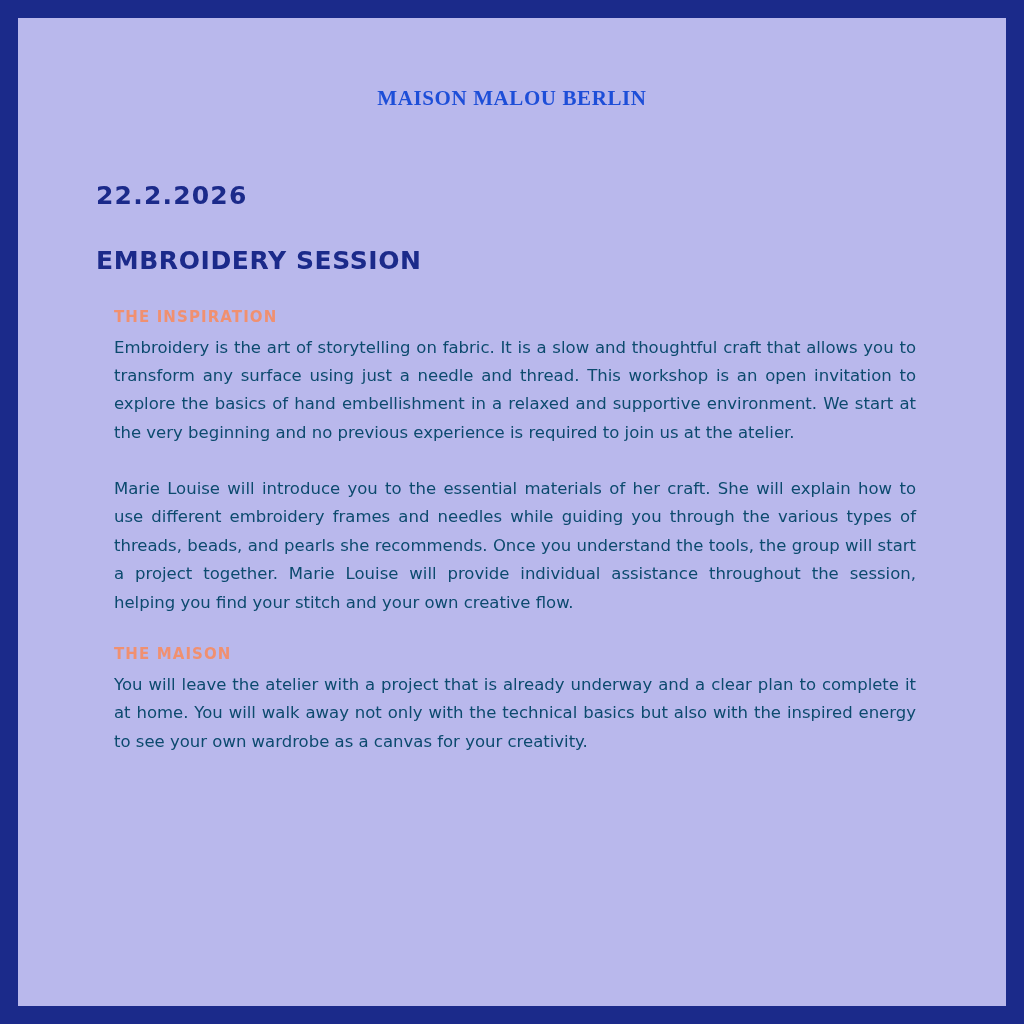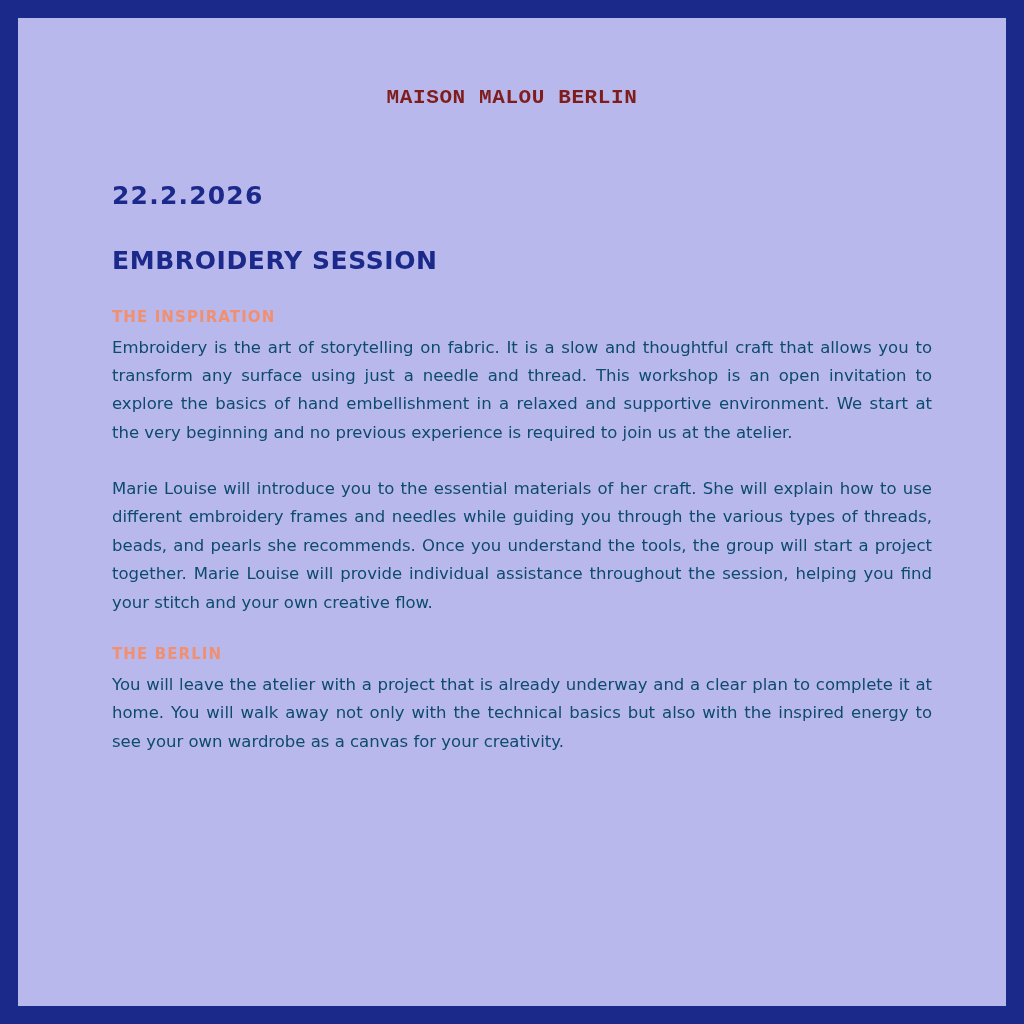--- a/index.html
+++ b/index.html
@@ -21,29 +21,29 @@
     height: 988px;
     background: #b9b8ec;
     box-sizing: border-box;
   }
   .brand {
     position: absolute;
     top: 68px;
     left: 0;
     width: 100%;
     text-align: center;
-    font-family: Liberation Mono, monospace;
+    font-family: Liberation Serif, serif;
     font-weight: bold;
     font-size: 21px;
     letter-spacing: 0.6px;
-    color: #7f1d1d;
+    color: #1d4ed8;
   }
   .content {
     position: absolute;
-    left: 94px;
+    left: 78px;
     top: 160px;
     width: 820px;
   }
   .date {
     font-family: "DejaVu Sans", sans-serif;
     font-weight: bold;
     font-size: 25px;
     letter-spacing: 1.2px;
     color: #1b2a8a;
     line-height: 1.45;
@@ -53,20 +53,21 @@
     font-weight: bold;
     font-size: 25px;
     letter-spacing: 0.6px;
     color: #1b2a8a;
     line-height: 1.45;
     margin-bottom: 28px;
     margin-top: 29px;
   }
   .section {
     margin-bottom: 28px;
+    margin-left: 18px;
   }
   .section-heading {
     font-family: "DejaVu Sans", sans-serif;
     font-weight: bold;
     font-size: 15px;
     letter-spacing: 1.1px;
     color: #f09070;
     margin-bottom: 8px;
   }
   .section-body {
@@ -93,18 +94,18 @@
     <div class="section">
       <div class="section-heading">THE INSPIRATION</div>
       <div class="section-body">Embroidery is the art of storytelling on fabric. It is a slow and thoughtful craft that allows you to transform any surface using just a needle and thread. This workshop is an open invitation to explore the basics of hand embellishment in a relaxed and supportive environment. We start at the very beginning and no previous experience is required to join us at the atelier.</div>
     </div>
 
     <div class="section">
       <div class="section-body">Marie Louise will introduce you to the essential materials of her craft. She will explain how to use different embroidery frames and needles while guiding you through the various types of threads, beads, and pearls she recommends. Once you understand the tools, the group will start a project together. Marie Louise will provide individual assistance throughout the session, helping you find your stitch and your own creative flow.</div>
     </div>
 
     <div class="section">
-      <div class="section-heading">THE BERLIN</div>
+      <div class="section-heading">THE MAISON</div>
       <div class="section-body">You will leave the atelier with a project that is already underway and a clear plan to complete it at home. You will walk away not only with the technical basics but also with the inspired energy to see your own wardrobe as a canvas for your creativity.</div>
     </div>
 
   </div>
 </div>
 
 </body></html>

